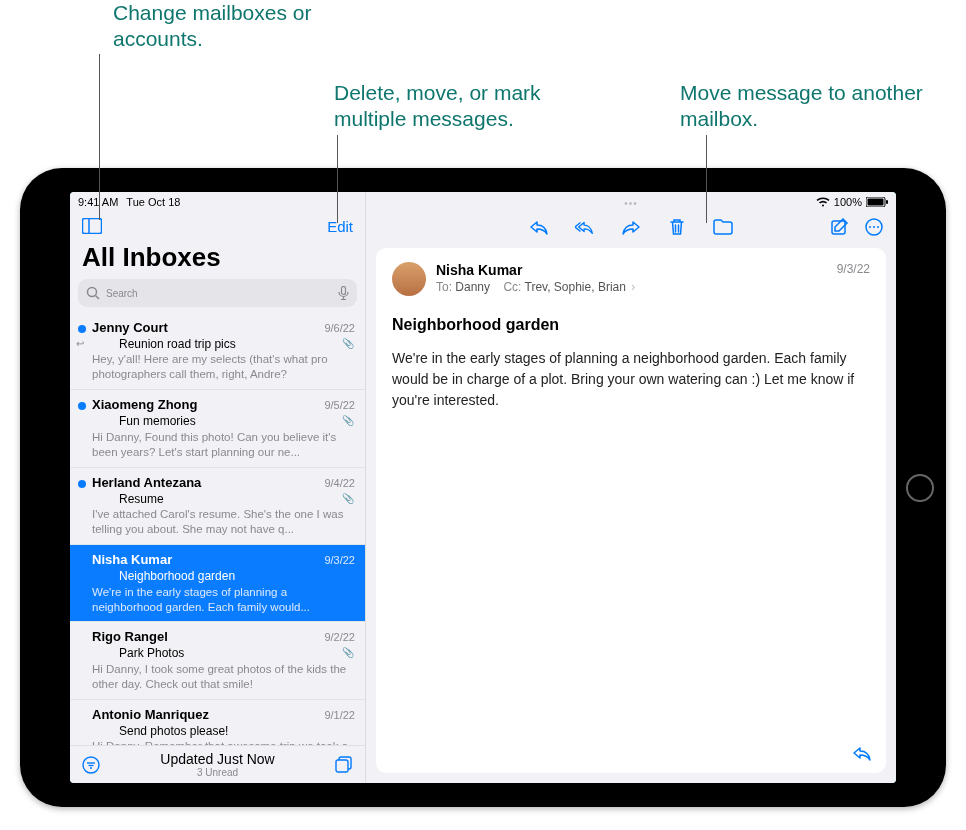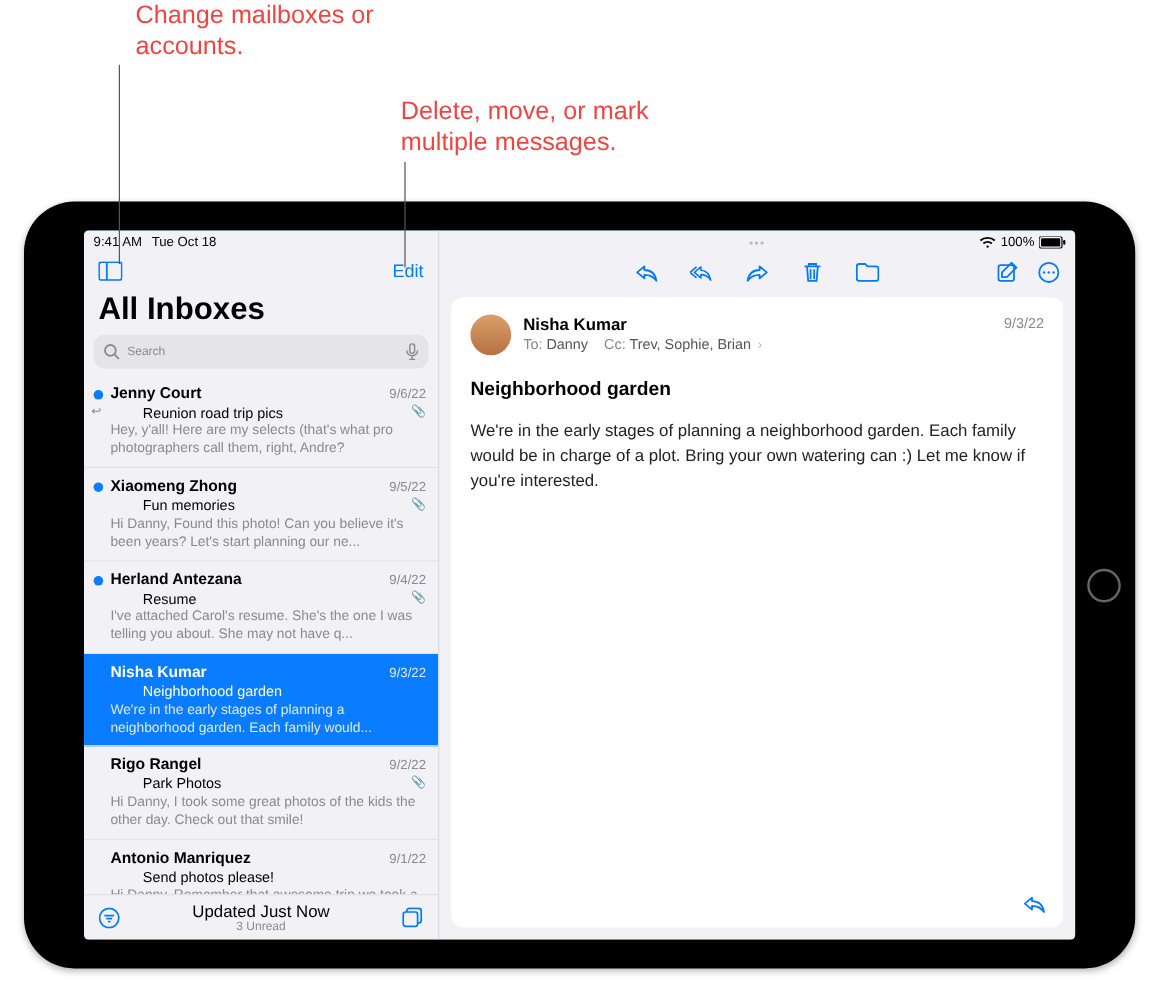--- a/index.html
+++ b/index.html
@@ -5,21 +5,21 @@
   * { box-sizing: border-box; margin: 0; padding: 0; }
   body {
     font-family: -apple-system, BlinkMacSystemFont, "Helvetica Neue", Arial, sans-serif;
     background: #fff;
     width: 966px;
     height: 830px;
     position: relative;
   }
   
   .callouts { position: absolute; top: 0; left: 0; width: 100%; height: 195px; z-index: 30; }
-  .callout { position: absolute; font-size: 21px; line-height: 1.25; color: #ef4444; }
+  .callout { position: absolute; font-size: 21px; line-height: 1.25; color: #0f766e; }
   .callout .line { position: absolute; background: #555; width: 1px; }
   #callout1 { left: 113px; top: 0; width: 240px; }
   #callout1 .line { top: 54px; left: -14px; height: 166px; }
   #callout2 { left: 334px; top: 80px; width: 260px; }
   #callout2 .line { top: 55px; left: 3px; height: 88px; }
   #callout3 { left: 680px; top: 80px; width: 250px; }
   #callout3 .line { top: 55px; left: 26px; height: 88px; }
 
   
   .ipad {
@@ -205,20 +205,24 @@
 
 <div class="callouts">
   <div class="callout" id="callout1">
     <span>Change mailboxes or accounts.</span>
     <div class="line"></div>
   </div>
   <div class="callout" id="callout2">
     <span>Delete, move, or mark multiple messages.</span>
     <div class="line"></div>
   </div>
+  <div class="callout" id="callout3">
+    <span>Move message to another mailbox.</span>
+    <div class="line"></div>
+  </div>
 </div>
 
 <div class="ipad">
   <div class="home-btn"></div>
   <div class="screen">
 
     <div class="statusbar">
       <div class="left">
         <span>9:41 AM</span>
         <span>Tue Oct 18</span>

